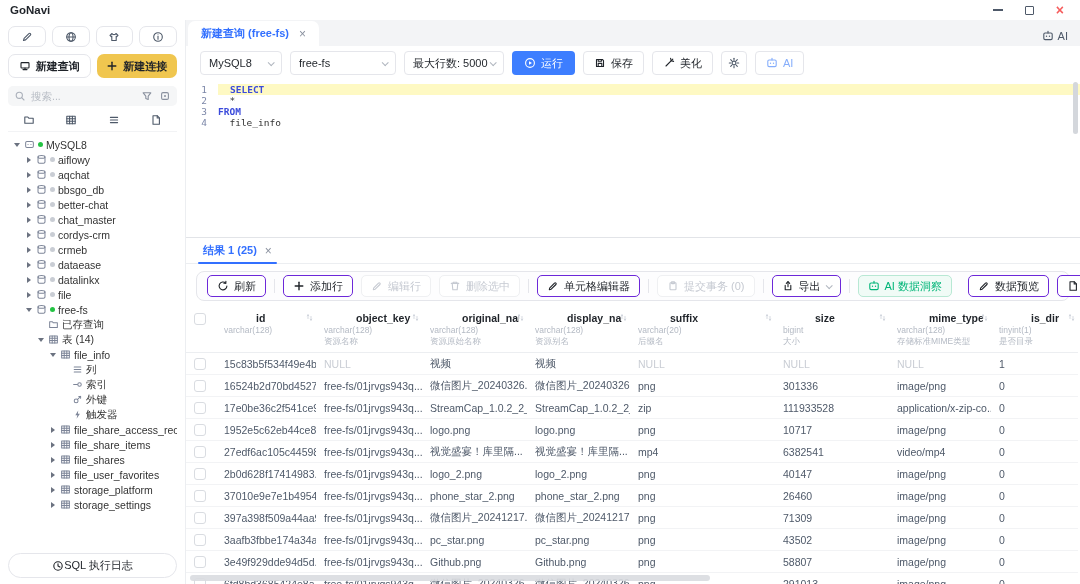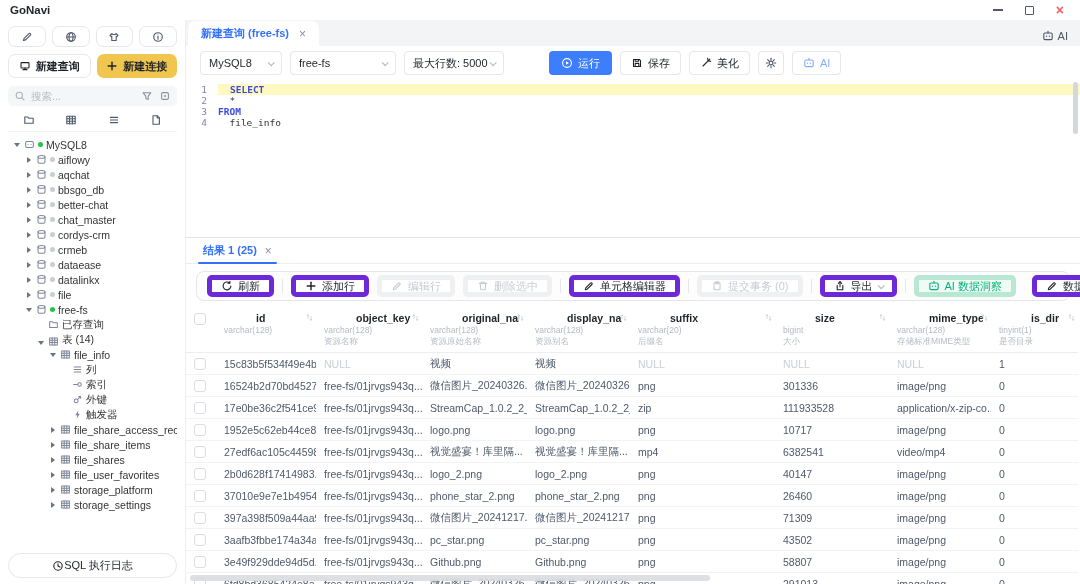--- a/index.html
+++ b/index.html
@@ -49,40 +49,40 @@
   .tabstrip { height:26px; background:#f3f4f6; display:flex; align-items:flex-end; padding-left:2px; position:relative; flex:none; }
   .tab { height:25px; background:#fff; border-radius:7px 7px 0 0; display:flex; align-items:center; gap:10px; padding:0 13px; color:#3370ff; font-weight:600; font-size:11px;text-align:right; }
   .tab-close { color:#8a919f; font-weight:400; font-size:12px; }
   .ai-top { position:absolute; right:12px; bottom:4px; display:flex; gap:4px; align-items:center; color:#4e5969; }
 
   .sql-toolbar { height:34px; display:flex; align-items:center; gap:8px; padding:0 14px; background:#fff; flex:none; }
   .select { height:24px; border:1px solid #e5e6eb; border-radius:4px; display:flex; align-items:center; justify-content:space-between; padding:0 8px; color:#1f2329; background:#fff; }
   .sel-conn { width:82px; } .sel-db { width:106px; } .sel-rows { width:100px; }
   .chev { width:5px; height:5px; border-right:1.2px solid #b0b6bf; border-bottom:1.2px solid #b0b6bf; transform:rotate(45deg) translateY(-1px); flex:none; }
   .btn { height:24px; border:1px solid #e5e6eb; border-radius:4px; background:#fff; display:flex; align-items:center; gap:5px; padding:0 10px; color:#1f2329; }
-  .btn-run { background:#3D7EFF; color:#fff; border:none; padding:0 12px; font-weight:500;margin-left:37px; }
+  .btn-run { background:#3D7EFF; color:#fff; border:none; padding:0 12px; font-weight:500; }
   .btn-gear { width:26px; padding:0; justify-content:center; color:#4e5969; }
   .btn-ai-blue { color:#86aefb; }
 
   .editor { flex:1; position:relative; font-family:"DejaVu Sans Mono","Liberation Mono",monospace; font-size:9.5px; padding-top:4px; overflow:hidden; background:#fff; }
   .ed-line { display:flex; height:11px; line-height:11px; }
   .ed-num { width:32px; text-align:right; padding-right:11px; color:#7c87a8; flex:none; }
   .ed-code { flex:1; white-space:pre; color:#333; }
   .ed-line.active .ed-code { background:#fef9c3;padding-left:12px; }
   .kw { color:#3b4bdb; font-weight:bold; }
   .ed-vscroll { position:absolute; right:2px; top:2px; width:5px; height:52px; background:#d4d7dc; border-radius:3px; }
 
   
   .results { border-top:1px solid #e2e4e8; flex:none; height:347px; display:flex; flex-direction:column; background:#fff; }
   .res-tabstrip { height:26px; display:flex; align-items:center; padding-left:14px; border-bottom:1px solid #eceef1; flex:none; }
   .res-tab { color:#3370ff; font-weight:600; display:flex; gap:8px; align-items:center; height:100%; position:relative; padding:0 3px; }
   .res-tab::after { content:""; position:absolute; left:-2px; right:-2px; bottom:-1px; height:2px; background:#3370ff; border-radius:1px; }
 
   .res-toolbar { margin:7px 10px 0; border:1px solid #e5e6eb; border-radius:8px; background:#fdfdfe; height:30px; display:flex; align-items:center; padding:0 10px; gap:8px; flex:none; }
-  .tbtn { height:22px; border:5px solid #6d28d9; border-radius:5px; background:#fff; display:flex; align-items:center; gap:5px; padding:0 9px; color:#1f2329; white-space:nowrap; }
+  .tbtn { height:22px; border:1px solid #6d28d9; border-radius:5px; background:#fff; display:flex; align-items:center; gap:5px; padding:0 9px; color:#1f2329; white-space:nowrap; }
   .tbtn.disabled { color:#c6cad2; border-color:#eff0f2; }
   .tbtn.green { color:#00b578; border-color:#b8e8d4; background:#f0fbf6; }
   .sep { width:1px; height:14px; background:#e5e6eb; flex:none; }
   .spacer { flex:1; }
 
   .table-wrap { margin-top:6px; overflow:hidden; flex:1; }
   table { border-collapse:collapse; table-layout:fixed; width:892px; font-size:10.5px; }
   thead th { text-align:left; vertical-align:top; padding:5px 8px 4px; border-bottom:1px solid #eceef1; position:relative; font-weight:600; background:#fff; }
   .cname { font-size:10.5px; color:#1f2329; white-space:nowrap; overflow:hidden;padding-left:32px; }
   .ctype, .ccomment { font-weight:400; font-size:8.5px; color:#b4bac4; margin-top:1px; white-space:nowrap; overflow:hidden; }
@@ -374,21 +374,21 @@
         </div>
         <div class="tree-row" style="padding-left: 28px;">
           <span class="tw-box"></span>
           <span class="t-ic">
             <svg width="11" height="11" viewBox="0 0 12 12" fill="none" stroke="currentColor" stroke-width="1.1" stroke-linecap="round" stroke-linejoin="round">
               <path d="M1.8 3 H4.8 L5.8 4.2 H10.2 V9.2 H1.8 Z"></path>
             </svg>
           </span>
           <span>已存查询</span>
         </div>
-        <div class="tree-row" style="padding-left: 28px; align-items: flex-end;">
+        <div class="tree-row" style="padding-left: 28px;">
           <span class="tw-box">
             <span class="tw open"></span>
           </span>
           <span class="t-ic">
             <svg width="11" height="11" viewBox="0 0 12 12" fill="none" stroke="currentColor" stroke-width="1.1" stroke-linecap="round" stroke-linejoin="round">
               <rect x="1.8" y="2.3" width="8.4" height="7.4"></rect>
               <line x1="1.8" y1="4.7" x2="10.2" y2="4.7"></line>
               <line x1="1.8" y1="7.2" x2="10.2" y2="7.2"></line>
               <line x1="4.6" y1="2.3" x2="4.6" y2="9.7"></line>
               <line x1="7.4" y1="2.3" x2="7.4" y2="9.7"></line>

